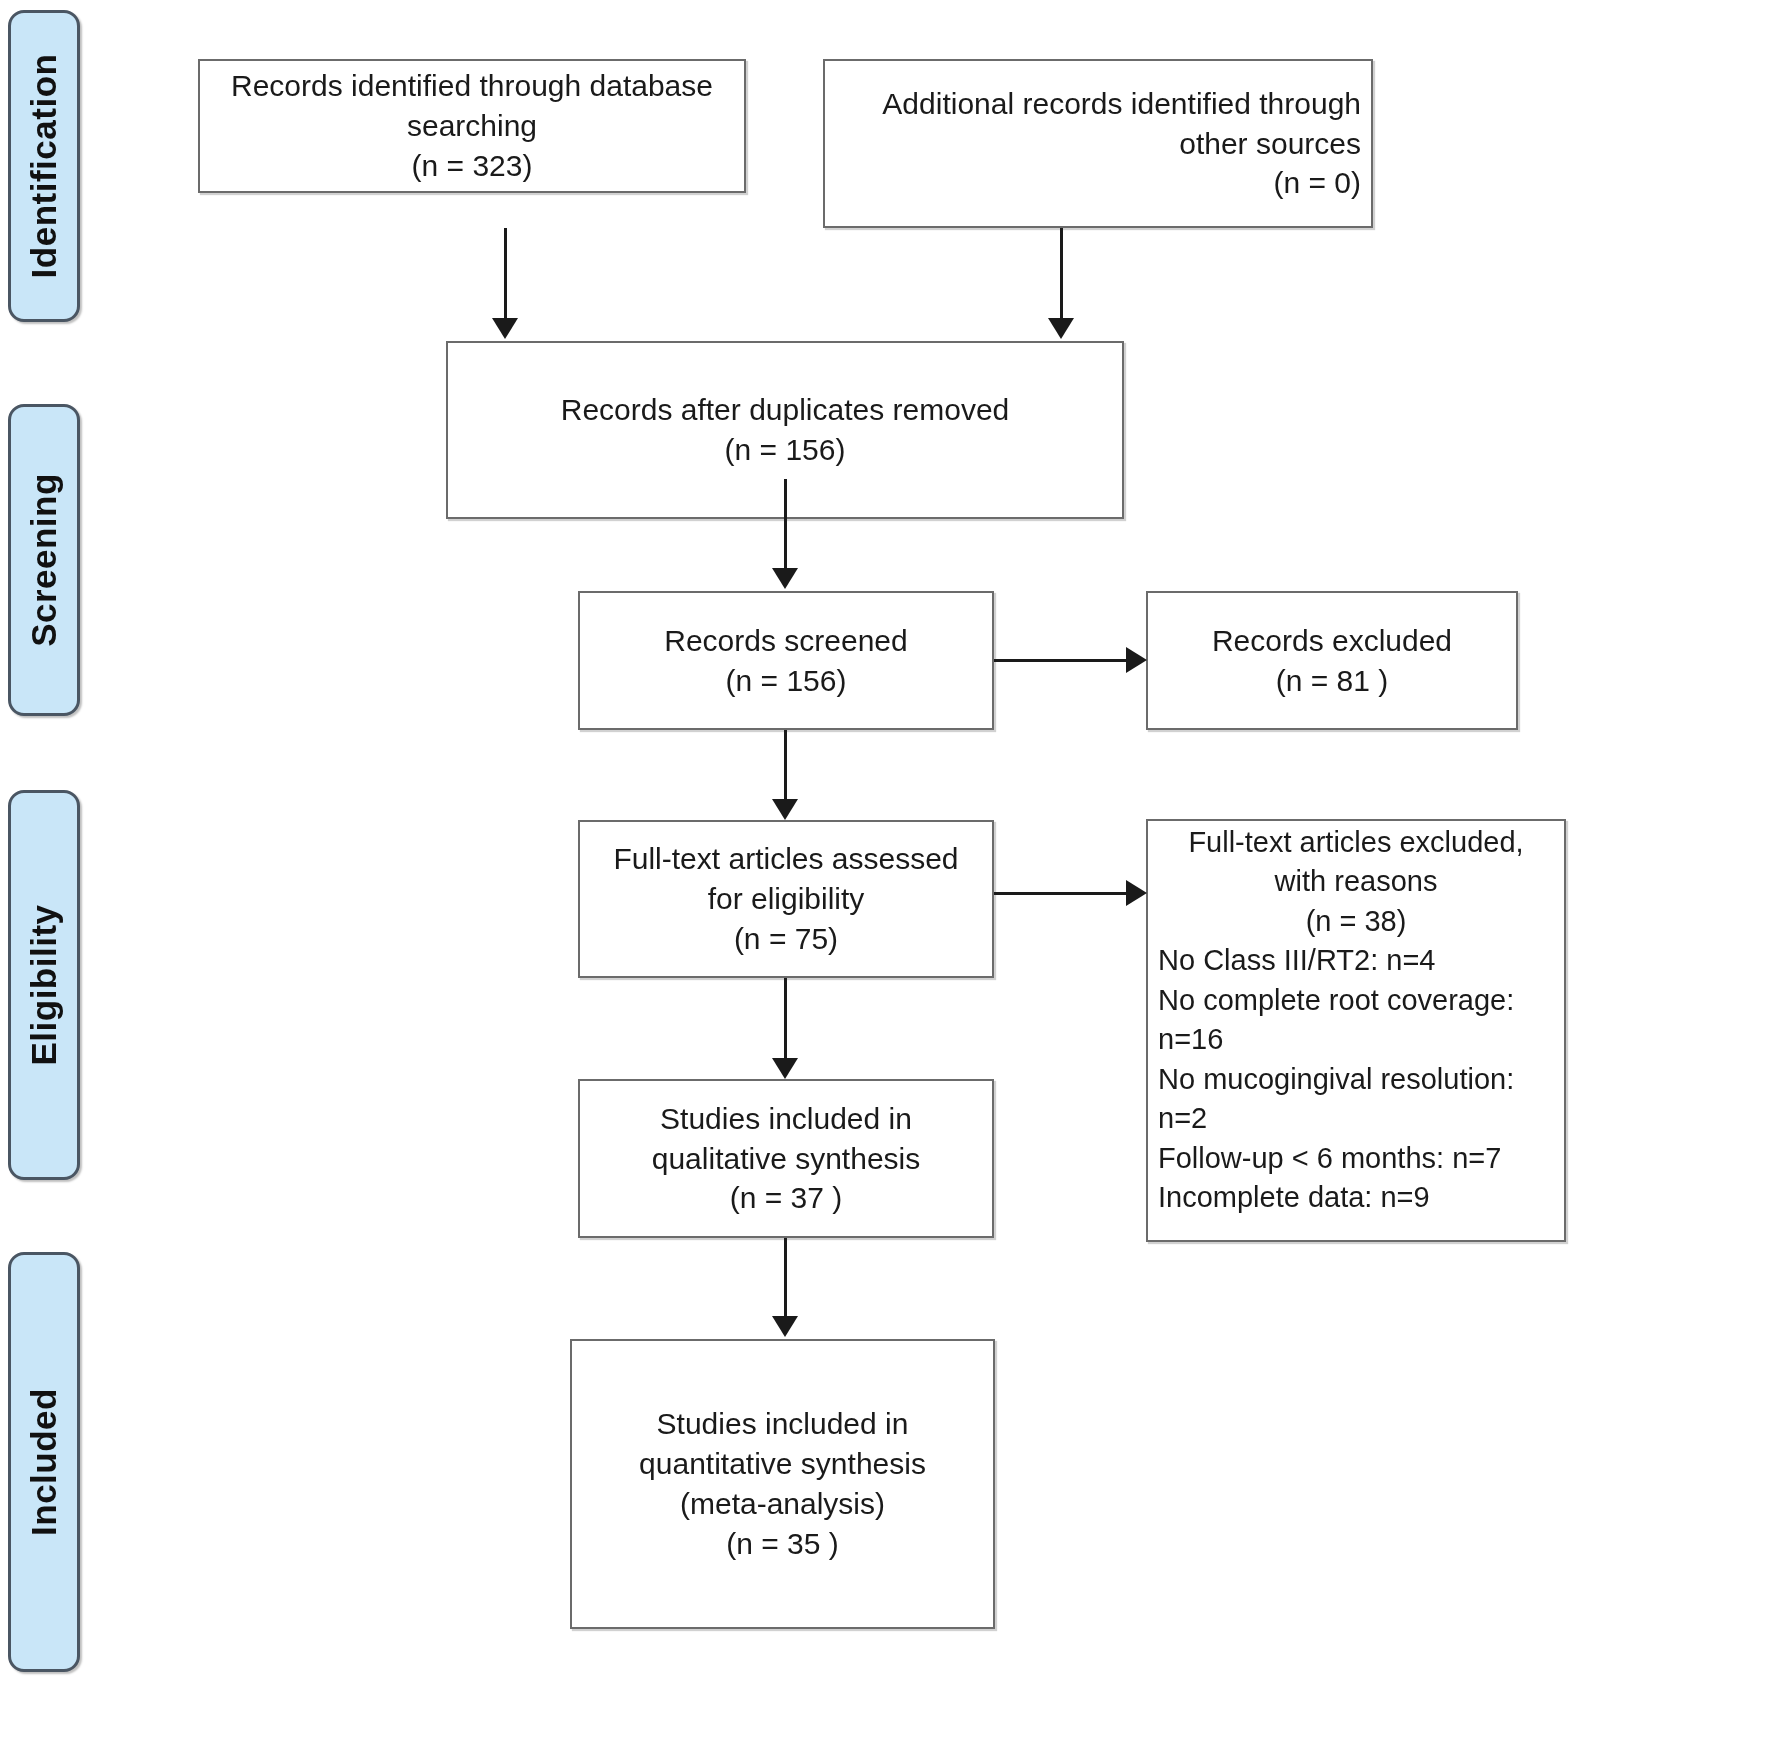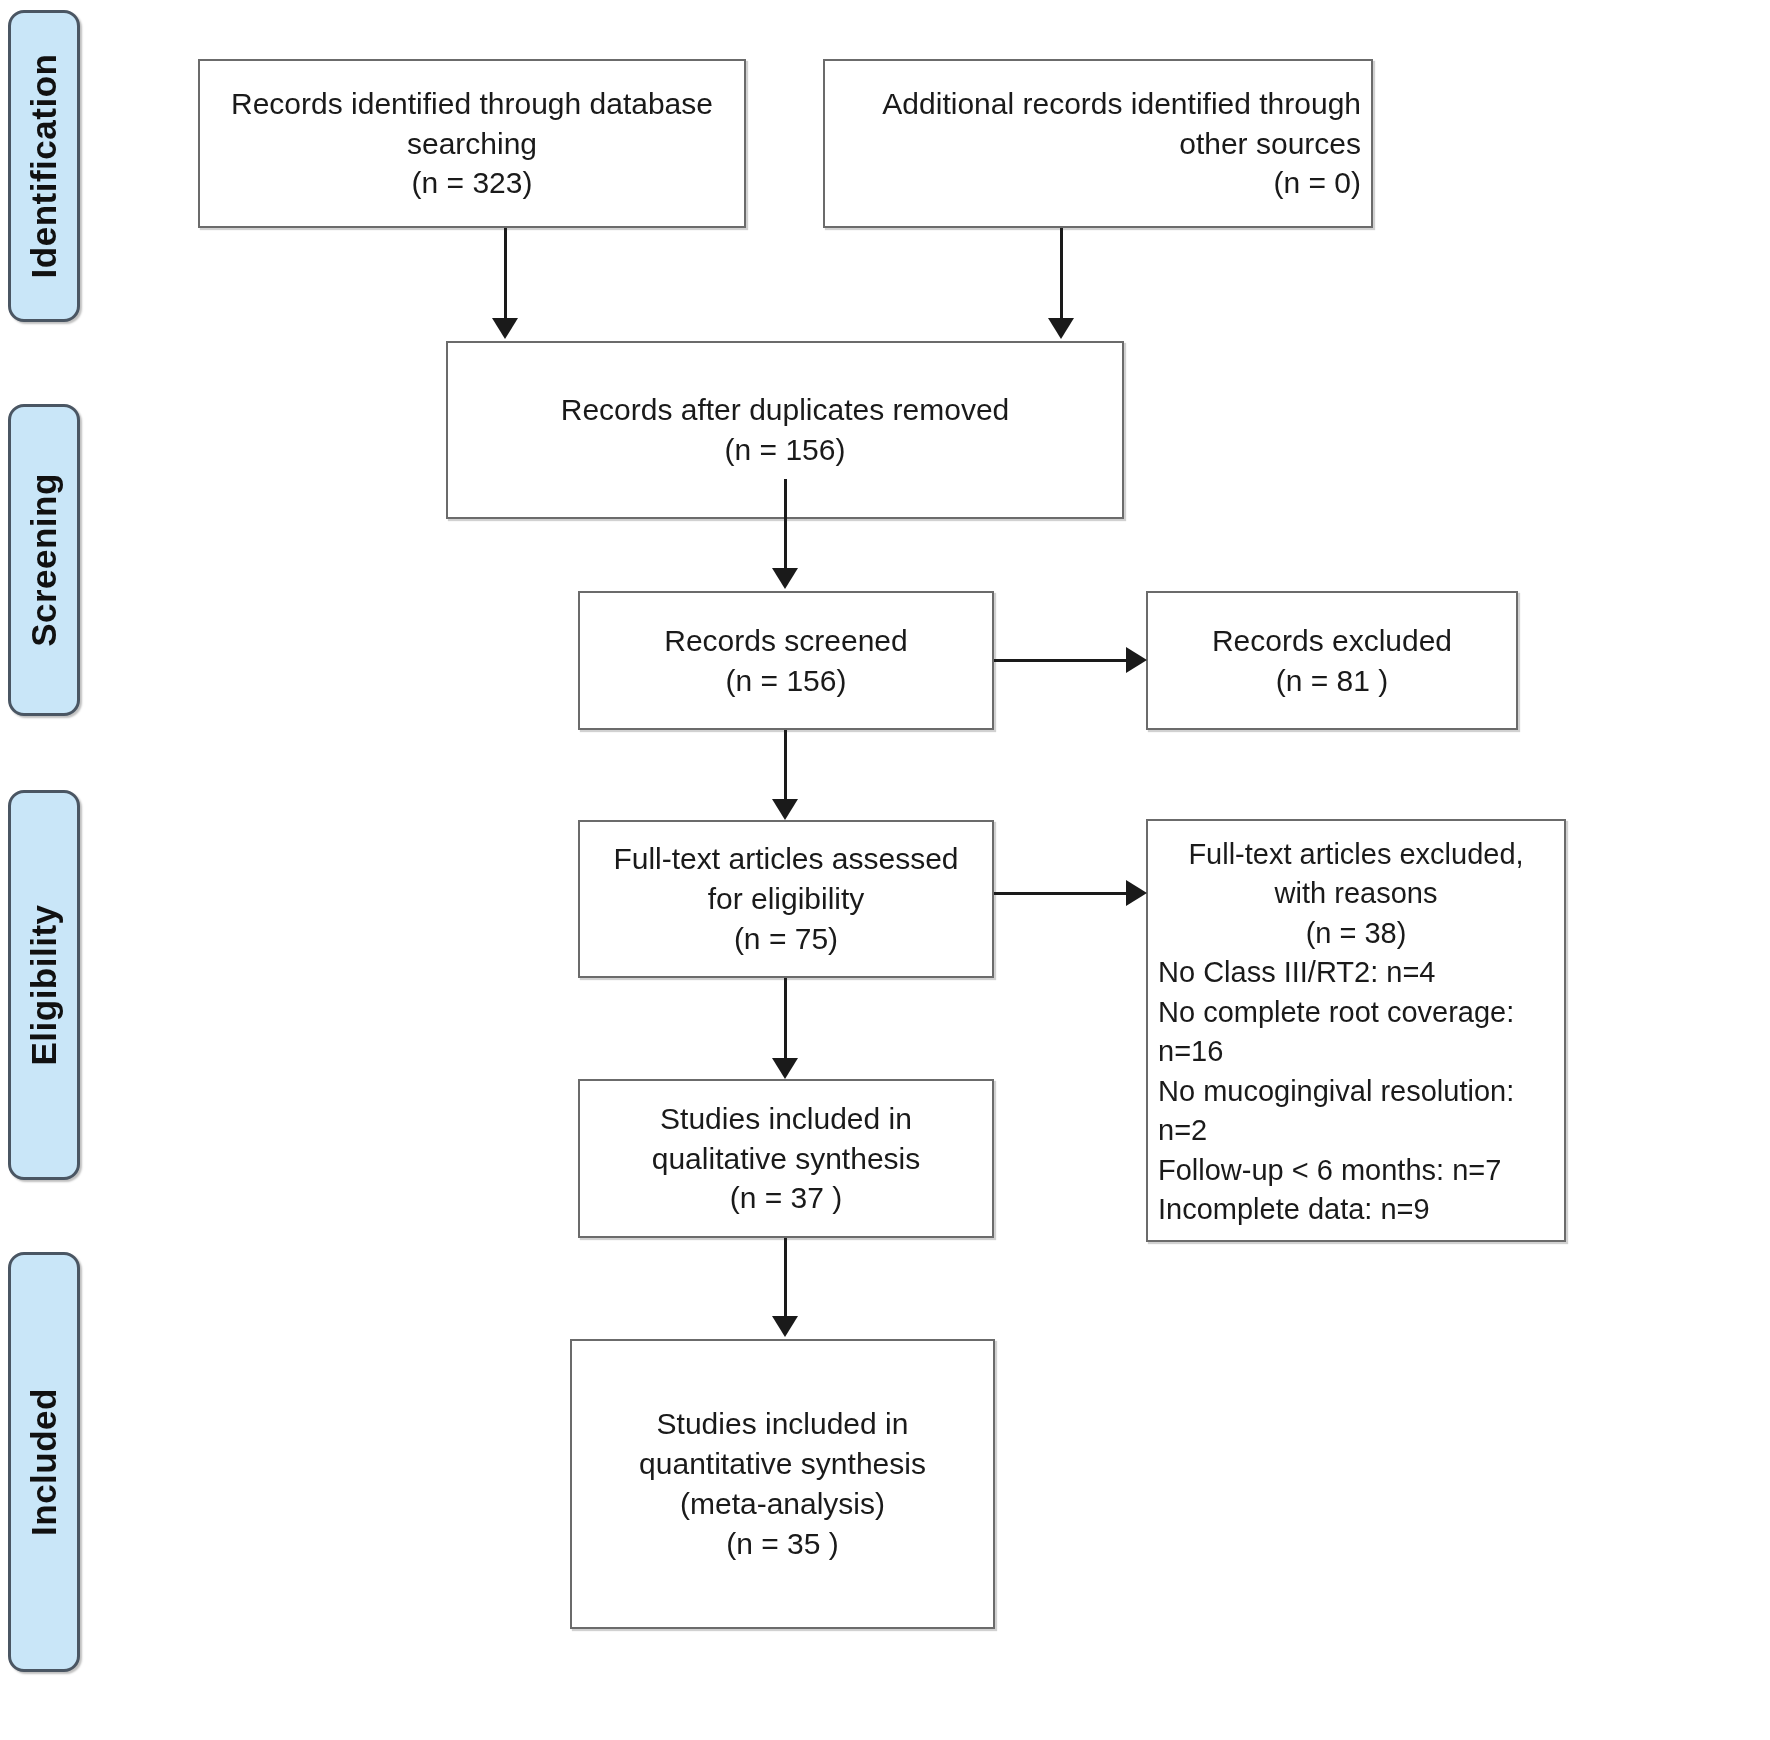--- a/index.html
+++ b/index.html
@@ -55,21 +55,21 @@
     font-size: 30px;
     line-height: 1.33;
     color: #1a1a1a;
     padding: 6px 10px;
   }
   .box .ln { display: block; width: 100%; }
   .box.left-align {
     align-items: flex-start;
     text-align: left;
     justify-content: flex-start;
-    padding-top: 14px;
+    padding-top: 2px;
   }
   .box.left-align .ctr { width: 100%; text-align: center; }
 
   
   .vline, .hline {
     position: absolute;
     background: #1a1a1a;
   }
   .vline { width: 3px; }
   .hline { height: 3px; }
@@ -103,21 +103,21 @@
   </div>
 
   <div class="stage" style="left:8px; top:790px; width:72px; height:390px;">
     <span class="stage-text">Eligibility</span>
   </div>
 
   <div class="stage" style="left:8px; top:1252px; width:72px; height:420px;">
     <span class="stage-text">Included</span>
   </div>
 
-  <div class="box" style="left:198px; top:59px; width:548px; height:169px;">
+  <div class="box" style="left:198px; top:59px; width:548px; height:134px;">
     <span class="ln">Records identified through database</span>
     <span class="ln">searching</span>
     <span class="ln">(n = 323)</span>
   </div>
 
   <div class="box" style="left:823px; top:59px; width:550px; height:169px;text-align:right;">
     <span class="ln">Additional records identified through</span>
     <span class="ln">other sources</span>
     <span class="ln">(n = 0)</span>
   </div>

